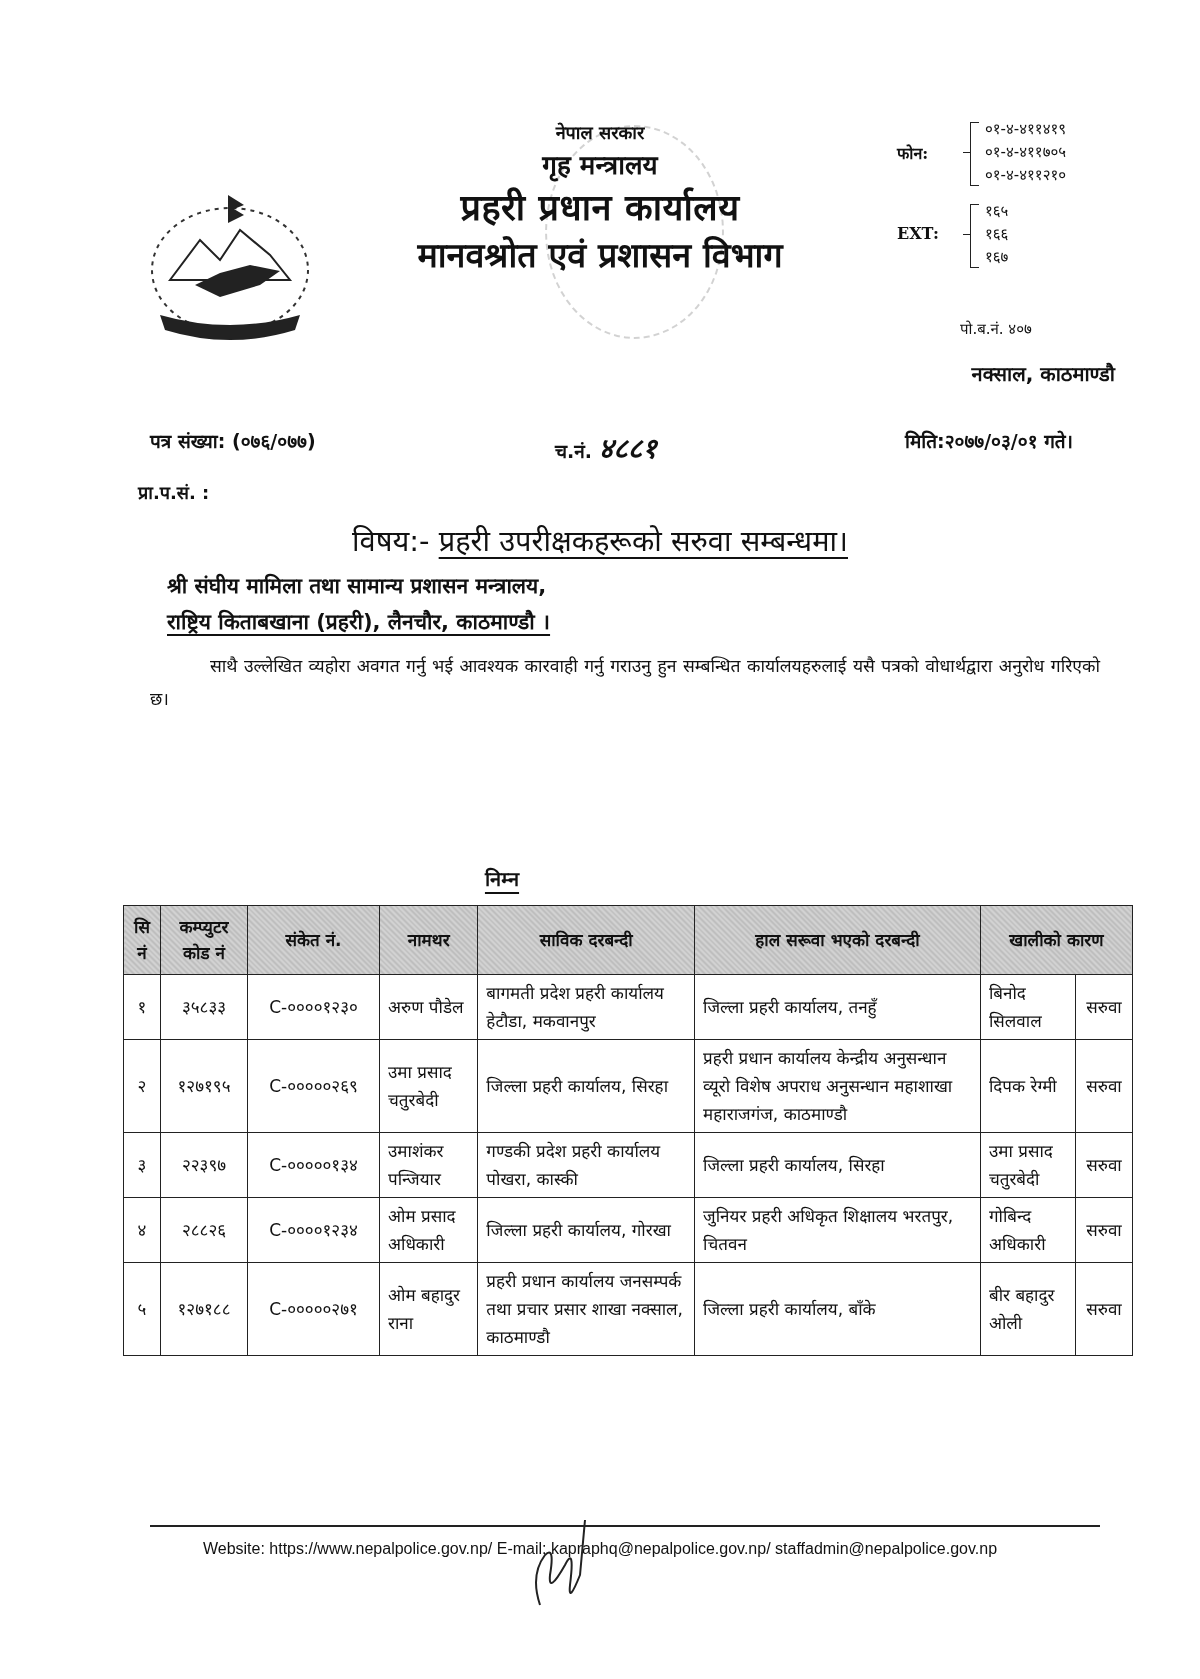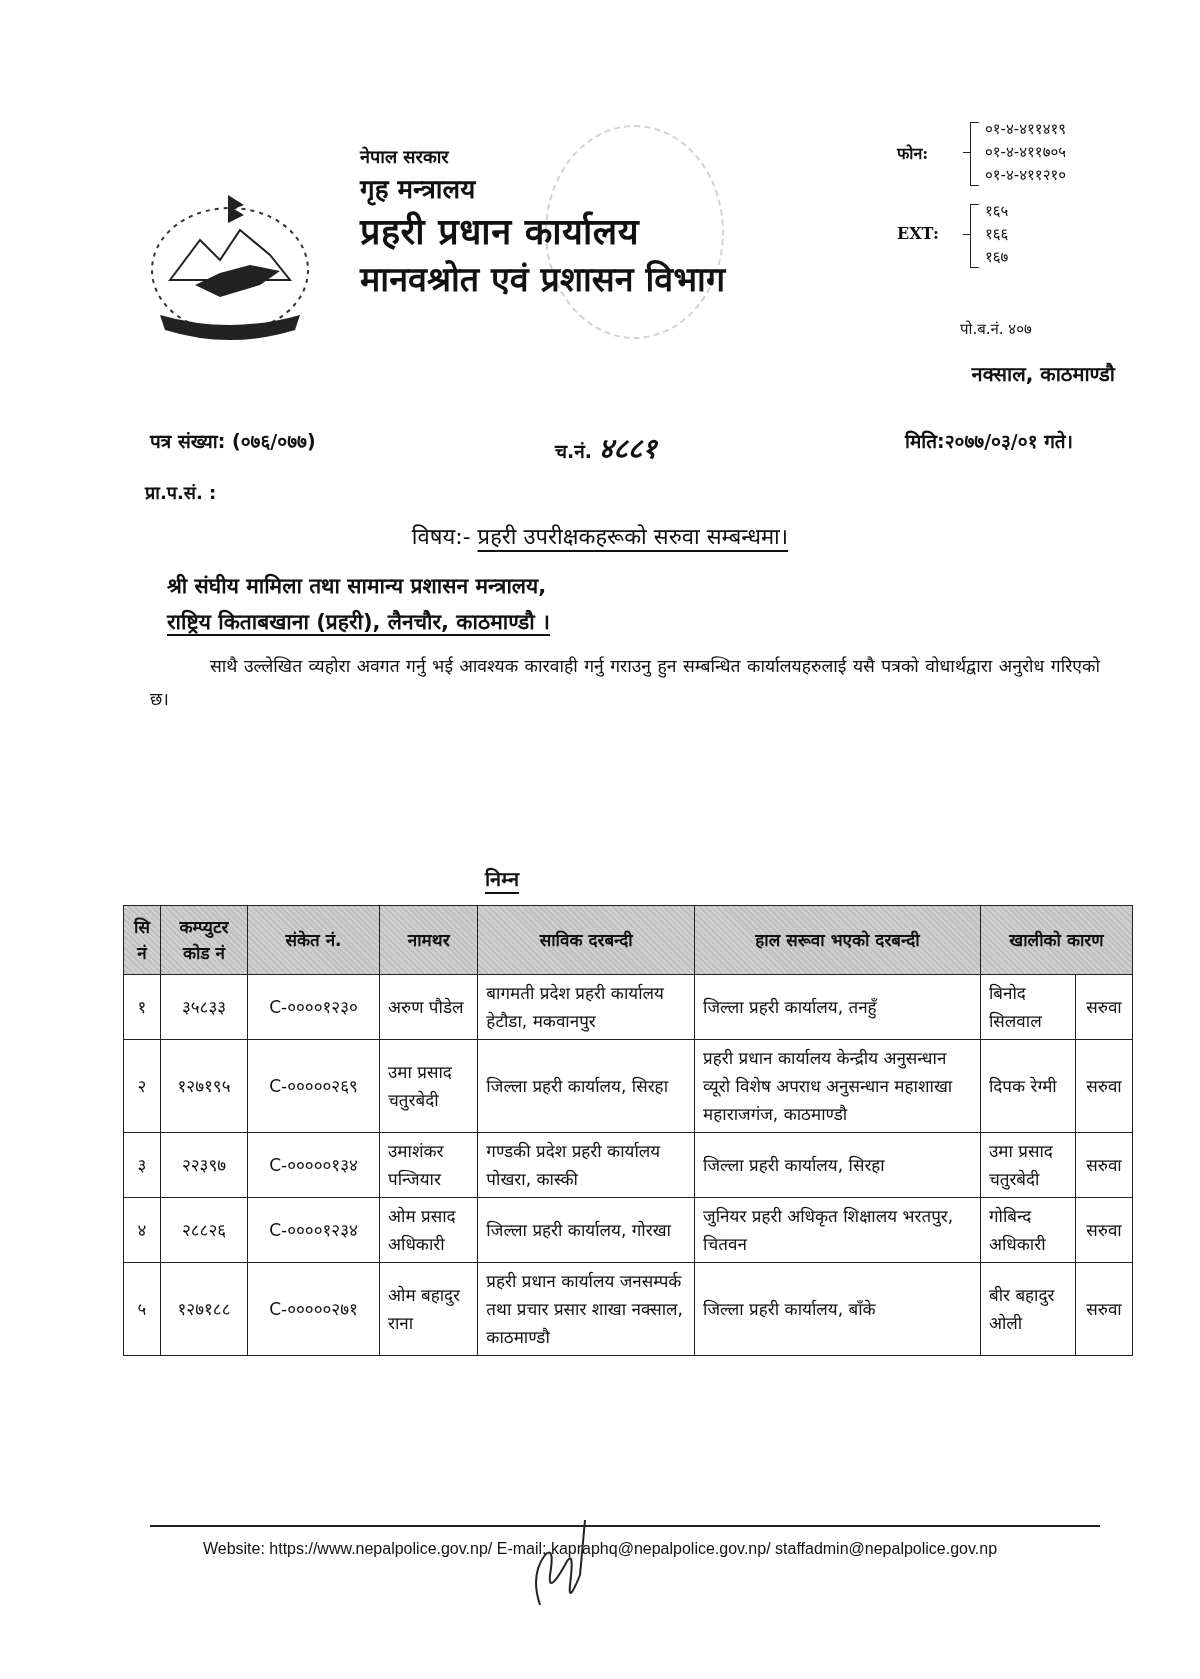--- a/index.html
+++ b/index.html
@@ -1,40 +1,40 @@
 <!DOCTYPE html>
 <html><head>
 <meta charset="utf-8">
 <style>
   html, body { margin:0; padding:0; background:#ffffff; }
   body { width:1200px; height:1679px; position:relative; overflow:hidden; color:#111; font-family:"DejaVu Sans", sans-serif; }
   .abs { position:absolute; }
   .emblem { left:140px; top:185px; width:180px; height:160px; }
-  .hdr-center { left:360px; top:120px; width:480px; text-align:left;margin-top:24px; }
+  .hdr-center { left:360px; top:120px; width:480px; text-align:center; }
   .hdr-gov { font-size:18px; font-weight:bold; margin-top:0; }
   .hdr-ministry { font-size:26px; font-weight:bold; margin-top:2px; }
   .hdr-office { font-size:36px; font-weight:bold; margin-top:0; letter-spacing:0.5px; }
   .hdr-dept { font-size:34px; font-weight:bold; margin-top:0; }
   .hdr-branch { font-size:24px; margin-top:2px; }
   .stamp { left:545px; top:125px; width:175px; height:210px; border-radius:50%; border:2px dashed rgba(0,0,0,0.35); opacity:0.5; }
   .contact { left:885px; top:118px; width:230px; font-size:15px; }
   .brace-group { position:relative; height:70px; margin-bottom:12px; }
   .brace-label { position:absolute; left:12px; top:24px; font-weight:bold; font-size:16px; font-family:"DejaVu Serif", serif; }
   .brace { position:absolute; left:85px; top:4px; width:8px; height:62px; border:1px solid #222; border-right:none; }
   .brace-tick { position:absolute; left:78px; top:34px; width:7px; border-top:1px solid #222; }
   .brace-items { position:absolute; left:100px; top:0; line-height:23px; }
   .pobox { position:absolute; left:960px; top:318px; font-size:15px; }
   .address { left:900px; top:360px; width:215px; text-align:right; font-size:20px; font-weight:bold; }
   .meta-row { top:428px; font-size:19px; font-weight:bold; }
   .patra { left:150px; }
   .chalani { left:555px; }
   .chalani-num { font-family:"DejaVu Serif", serif; font-style:italic; font-size:28px; font-weight:bold; }
   .date { left:905px; }
-  .prapa { left:145px; top:480px; font-size:18px; font-weight:bold; }
-  .subject { left:0; width:1200px; top:520px; text-align:center; font-size:22px; }
+  .prapa { left:138px; top:480px; font-size:18px; font-weight:bold; }
+  .subject { left:0; width:1200px; top:520px; text-align:center; font-size:29px; }
   .subject u { text-underline-offset:6px; }
   .addressee { left:167px; top:568px; font-size:21px; font-weight:bold; line-height:36px; }
   .addressee .l2 { text-decoration:underline; text-underline-offset:5px; }
   .body-text { left:150px; top:650px; width:950px; font-size:17.5px; line-height:33px; text-align:justify; }
   .body-text p { margin:0; text-indent:60px; }
   .nimna { left:0; width:1004px; top:865px; text-align:center; font-size:20px; font-weight:bold; text-decoration:underline; text-underline-offset:6px; }
   table.transfer { position:absolute; left:123px; top:905px; width:1010px; border-collapse:collapse; font-size:17px; }
   table.transfer th, table.transfer td { border:1.6px solid #222; padding:4px 8px; vertical-align:middle; }
   table.transfer th { background:repeating-linear-gradient(45deg,#d3d3d3 0 2px,#bdbdbd 2px 4px); font-weight:bold; text-align:center; line-height:26px; height:60px; }
   table.transfer td { line-height:28px; }

